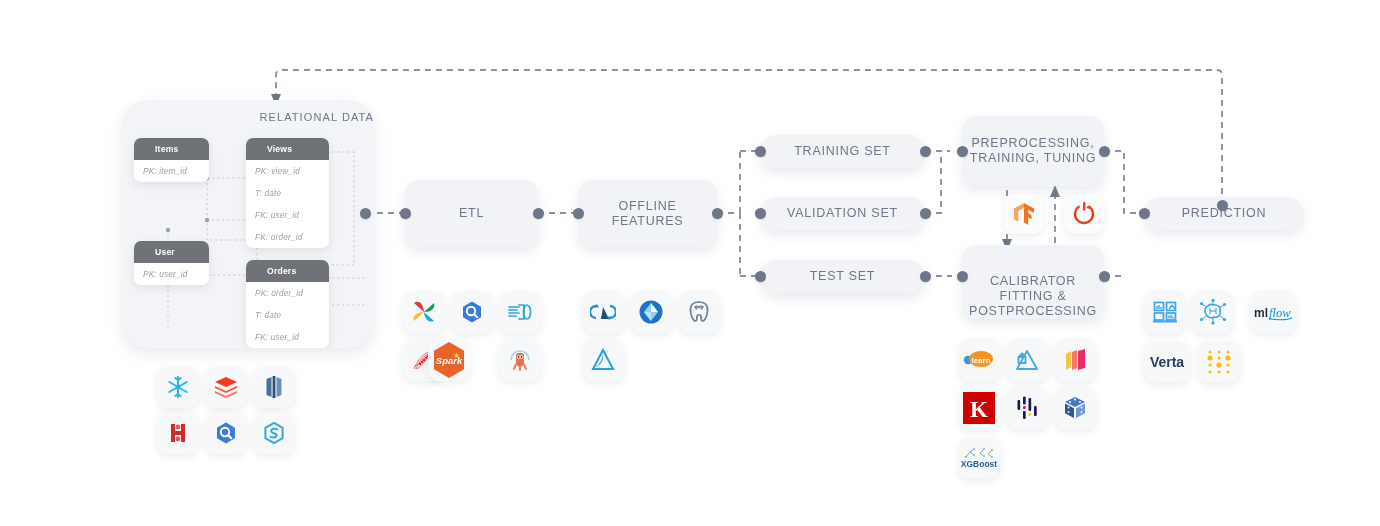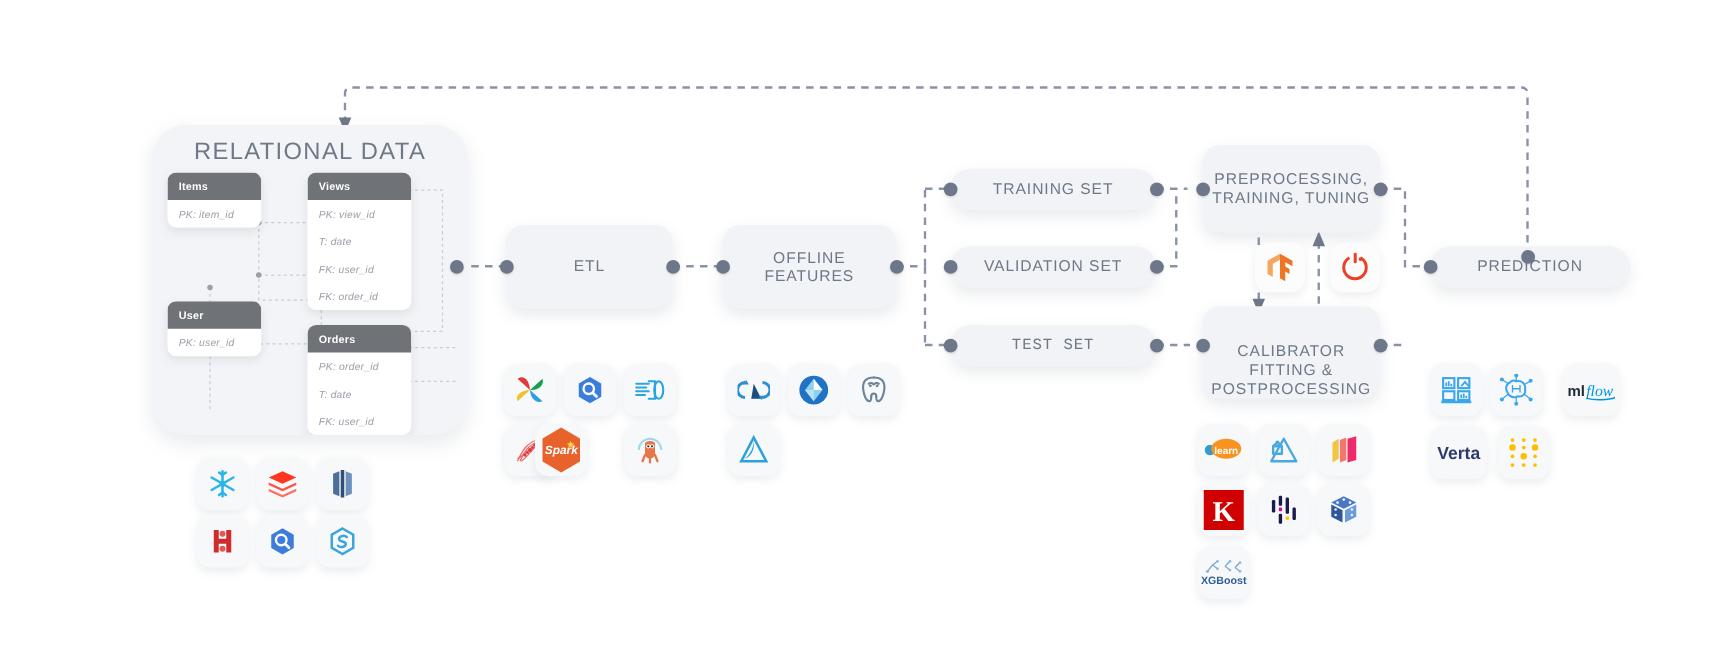--- a/index.html
+++ b/index.html
@@ -11,26 +11,26 @@
   .node{position:absolute;background:#f1f3f6;border-radius:14px;
         box-shadow:0 5px 12px rgba(140,150,165,.20);
         display:flex;align-items:center;justify-content:center;text-align:center;}
   .node span{color:#6e7887;font-size:12.5px;letter-spacing:.75px;line-height:15px;}
   .pill{border-radius:22px;}
 
   
   #rel-wrap{position:absolute;left:122px;top:100px;width:252px;height:248px;
             background:#f3f4f7;border-radius:26px;
             box-shadow:0 6px 16px rgba(140,150,165,.20);overflow:hidden;}
-  #rel-title{position:absolute;left:0;top:11px;width:252px;text-align:center;
-             color:#6e7887;font-size:19px;letter-spacing:1.1px;}
+  #rel-title{position:absolute;left:0;top:11px;width:252px;text-align:right;
+             color:#6e7887;font-size:11px;letter-spacing:1.1px;}
   .tbl{position:absolute;background:#ffffff;border-radius:7px;overflow:hidden;
        box-shadow:0 3px 8px rgba(150,158,170,.22);}
   .tbl .hd{background:#6f7276;color:#ffffff;font-size:8.6px;font-weight:bold;
-           padding:6px 9px;letter-spacing:.2px;}
+           padding:6px 21px;letter-spacing:.2px;}
   .tbl .rw{color:#9aa0a8;font-size:8.2px;padding:7px 9px 6px 9px;letter-spacing:.2px;font-style:italic;}
 
   
   .dot{position:absolute;width:11px;height:11px;border-radius:50%;
        background:#6d7789;box-shadow:0 1px 2px rgba(0,0,0,.12);}
   svg.wires{position:absolute;left:0;top:0;width:1380px;height:526px;
             pointer-events:none;overflow:visible;}
   svg.wires path,svg.wires line{fill:none;stroke:#8a93a5;stroke-width:1.9;
             stroke-dasharray:6 5;stroke-linecap:butt;}
   svg.wires .thin{stroke:#c8ccd4;stroke-width:1;stroke-dasharray:2.4 2.6;}
@@ -134,21 +134,21 @@
     <span>OFFLINE</span>
     <span>FEATURES</span>
   </div>
 
   <div class="node pill" style="left:760px;top:135px;width:165px;height:33px;">
     <span>TRAINING SET</span>
   </div>
   <div class="node pill" style="left:760px;top:197px;width:165px;height:33px;">
     <span>VALIDATION SET</span>
   </div>
-  <div class="node pill" style="left:760px;top:260px;width:165px;height:33px;font-family:Liberation Mono, monospace;">
+  <div class="node pill" style="left:760px;top:260px;width:165px;height:33px;">
     <span>TEST SET</span>
   </div>
 
   <div class="node" style="left:962px;top:116px;width:142px;height:70px;flex-direction:column;">
     <span>PREPROCESSING,</span>
     <span>TRAINING, TUNING</span>
   </div>
   <div class="node" style="left:962px;top:245px;width:142px;height:74px;flex-direction:column;justify-content:flex-end;">
     <span>CALIBRATOR</span>
     <span>FITTING &amp;</span>

